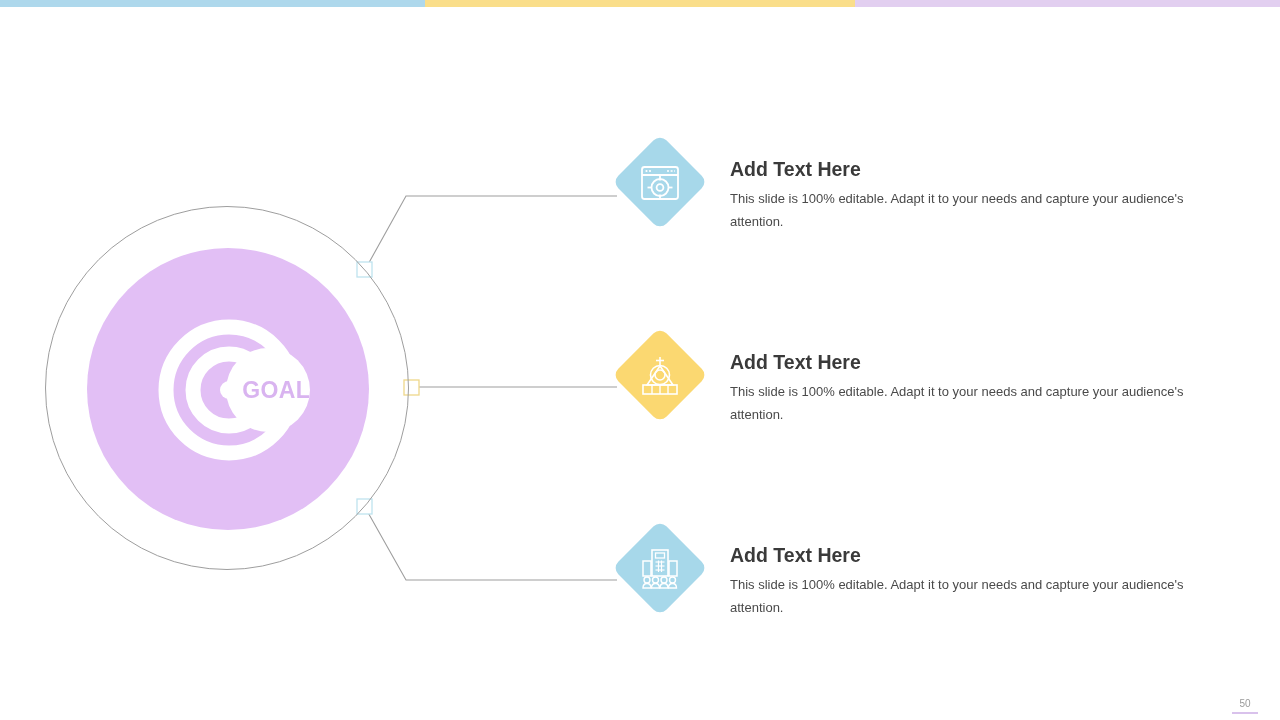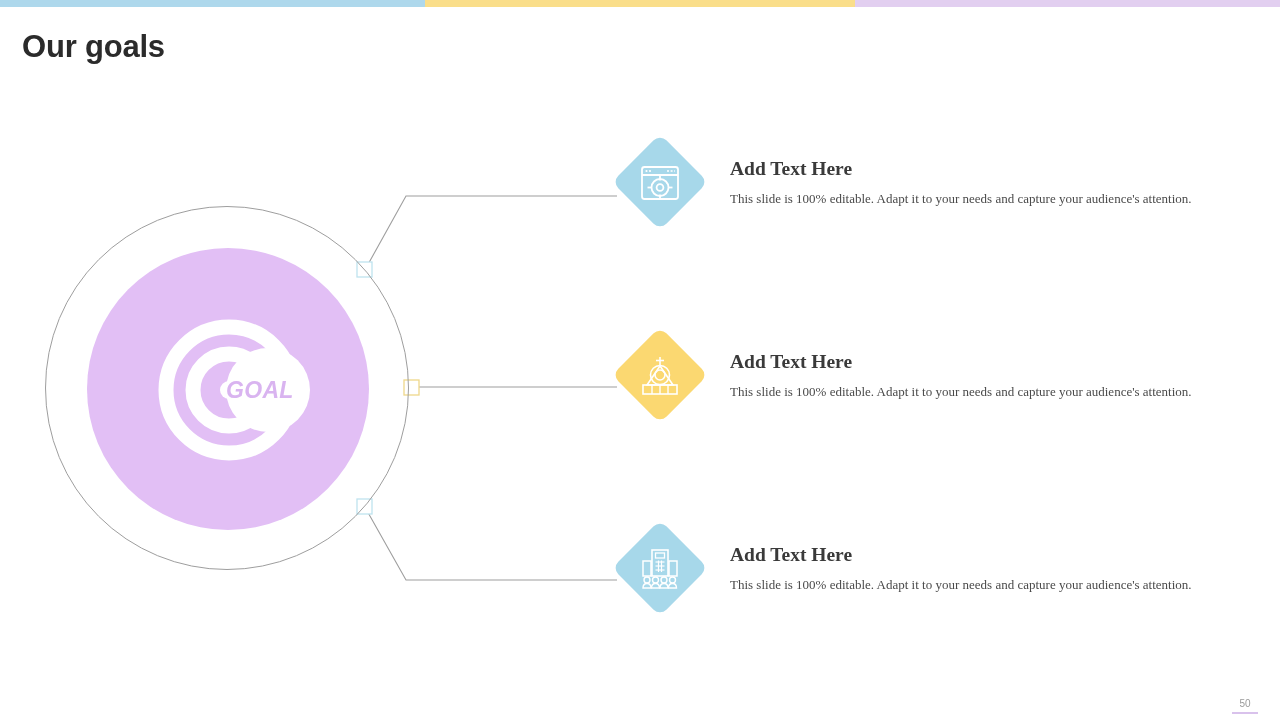--- a/index.html
+++ b/index.html
@@ -71,22 +71,21 @@
     width: 150px; height: 150px;
   }
   #goal-badge {
     position: absolute;
     left: 182px; top: 143px;
     width: 84px; height: 84px;
     border-radius: 50%;
     background: #ffffff;
     display: flex;
     align-items: center;
-    justify-content: flex-start;
-    font-style: italic;
+    justify-content: flex-end;
   }
   #goal-badge-label {
     font-size: 23px;
     font-weight: bold;
     color: #d9b4f0;
     letter-spacing: 0.3px;
   }
 
   
   #connectors {
@@ -120,21 +119,20 @@
     top: 22px;
     width: 50px;
     height: 50px;
   }
 
   .node-text {
     position: absolute;
     left: 118px;
     top: 20px;
     width: 490px;
-    font-family: Liberation Serif, serif;
   }
   .node-heading {
     font-size: 19.5px;
     font-weight: bold;
     color: #3a3a3a;
     line-height: 26px;
     margin: 0 0 5px 0;
   }
   .node-body {
     font-size: 13px;
@@ -167,21 +165,20 @@
 <body>
 
 <div id="slide">
 
   <div id="top-bar">
     <div class="seg" style="width:425px;background:#aed8ec;"></div>
     <div class="seg" style="width:430px;background:#fade8a;"></div>
     <div class="seg" style="width:425px;background:#e2cff0;"></div>
   </div>
 
-  <div id="page-title">Our goals</div>
 
   <svg id="connectors" viewBox="0 0 1280 720">
 
     <path d="M 366 268 L 406 196 L 617 196" fill="none" stroke="#9e9e9e" stroke-width="1.1"></path>
 
     <path d="M 412 387 L 617 387" fill="none" stroke="#9e9e9e" stroke-width="1.1"></path>
 
     <path d="M 366 509 L 406 580 L 617 580" fill="none" stroke="#9e9e9e" stroke-width="1.1"></path>
 
     <rect x="357" y="262" width="15" height="15" fill="#ffffff" stroke="#bfe3ef" stroke-width="1.3"></rect>

